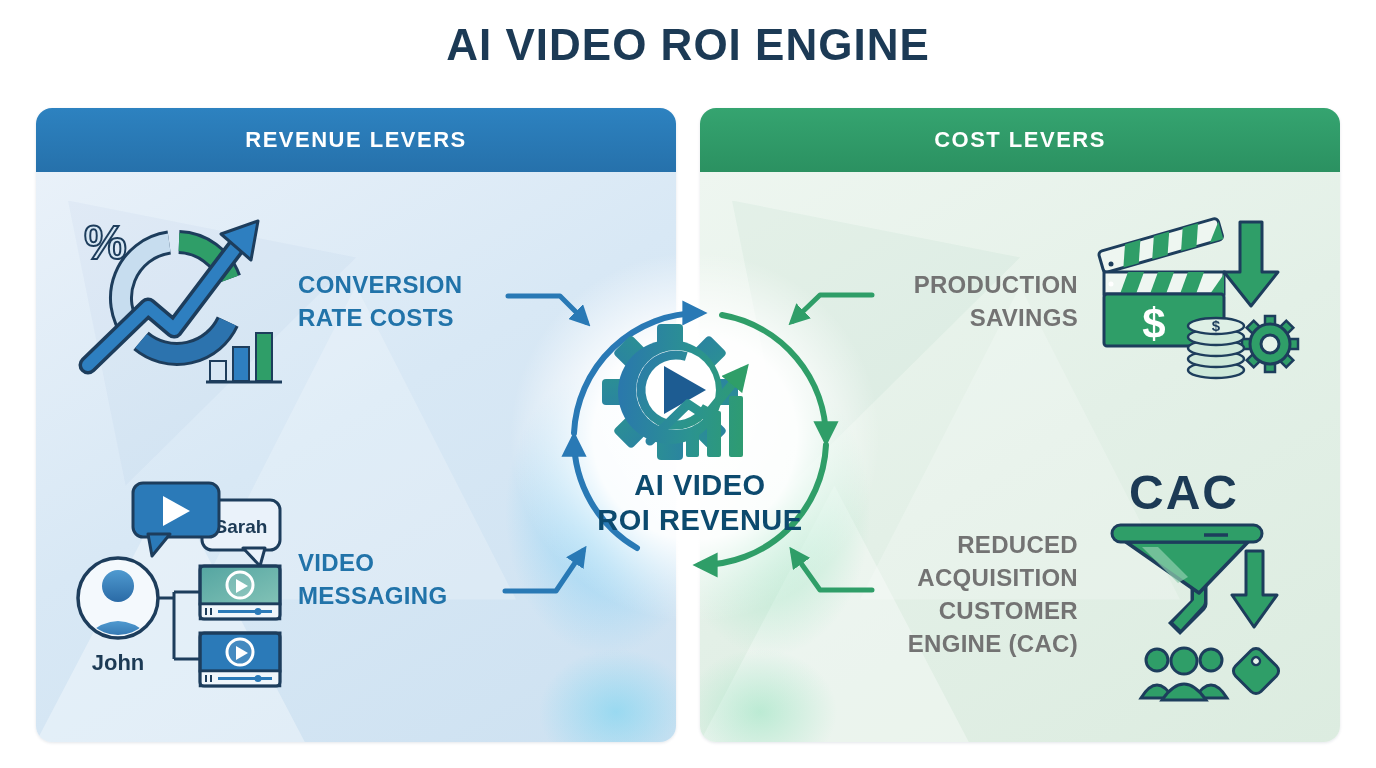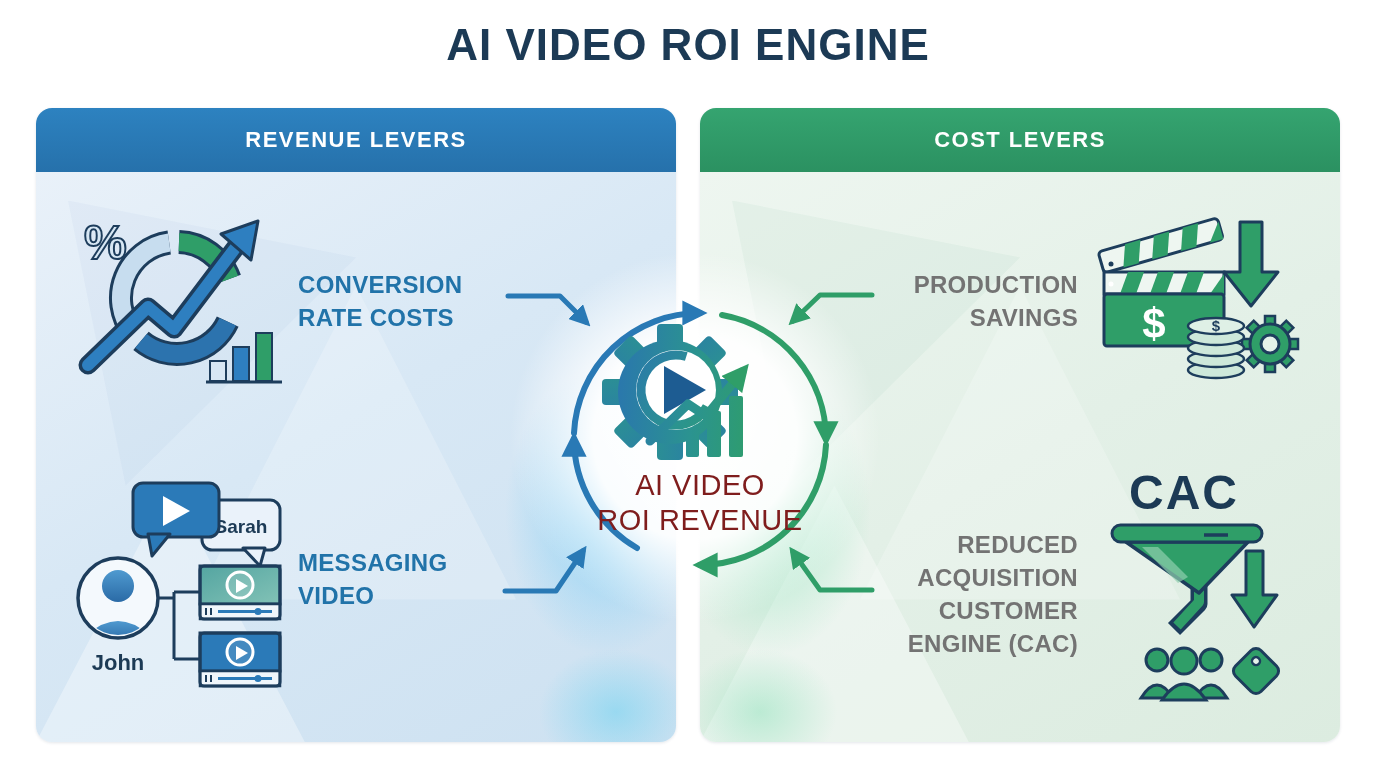--- a/index.html
+++ b/index.html
@@ -39,21 +39,21 @@
   .tri.c{left:5%;top:5%;width:45%;height:50%;background:rgba(90,140,190,.05);
       clip-path:polygon(0% 0%,100% 20%,20% 100%);}
   .panel.right .tri.c{background:rgba(60,150,110,.05);}
 
   .lbl{position:absolute;font-weight:700;font-size:24px;line-height:33px;letter-spacing:.3px;}
   .lbl.blue{color:#2173a9;text-align:left;}
   .lbl.green{color:#737373;text-align:right;}
   .ln{display:block;}
 
   .center-name{position:absolute;left:575px;top:468px;width:250px;text-align:center;
-      font-size:29px;line-height:35px;font-weight:400;color:#7f1d1d;letter-spacing:.5px;}
+      font-size:29px;line-height:35px;font-weight:700;color:#0c4a6e;letter-spacing:.5px;}
 
   svg{position:absolute;overflow:visible;}
   svg.full{left:0;top:0;}
 </style>
 </head>
 <body>
 
 <div class="stage">
 
   <div class="title">AI VIDEO ROI ENGINE</div>
@@ -102,22 +102,22 @@
       <line x1="146" y1="187" x2="222" y2="187" stroke-width="3"></line>
     </g>
   </svg>
 
   <div class="lbl blue" style="left:298px;top:268px;width:240px;">
     <span class="ln">CONVERSION</span>
     <span class="ln">RATE COSTS</span>
   </div>
 
   <div class="lbl blue" style="left:298px;top:546px;width:240px;">
+    <span class="ln">VIDEO</span>
     <span class="ln">MESSAGING</span>
-    <span class="ln">VIDEO</span>
   </div>
 
   <svg width="240" height="240" style="left:60px;top:470px;" viewBox="0 0 240 240">
     <defs>
       <linearGradient id="pg" x1="0" y1="0" x2="0" y2="1">
         <stop offset="0" stop-color="#4f9ad0"></stop>
           <stop offset="1" stop-color="#2a6aa6"></stop>
       </linearGradient>
       <linearGradient id="tealg" x1="0" y1="0" x2="1" y2="1">
         <stop offset="0" stop-color="#54a5a1"></stop>

